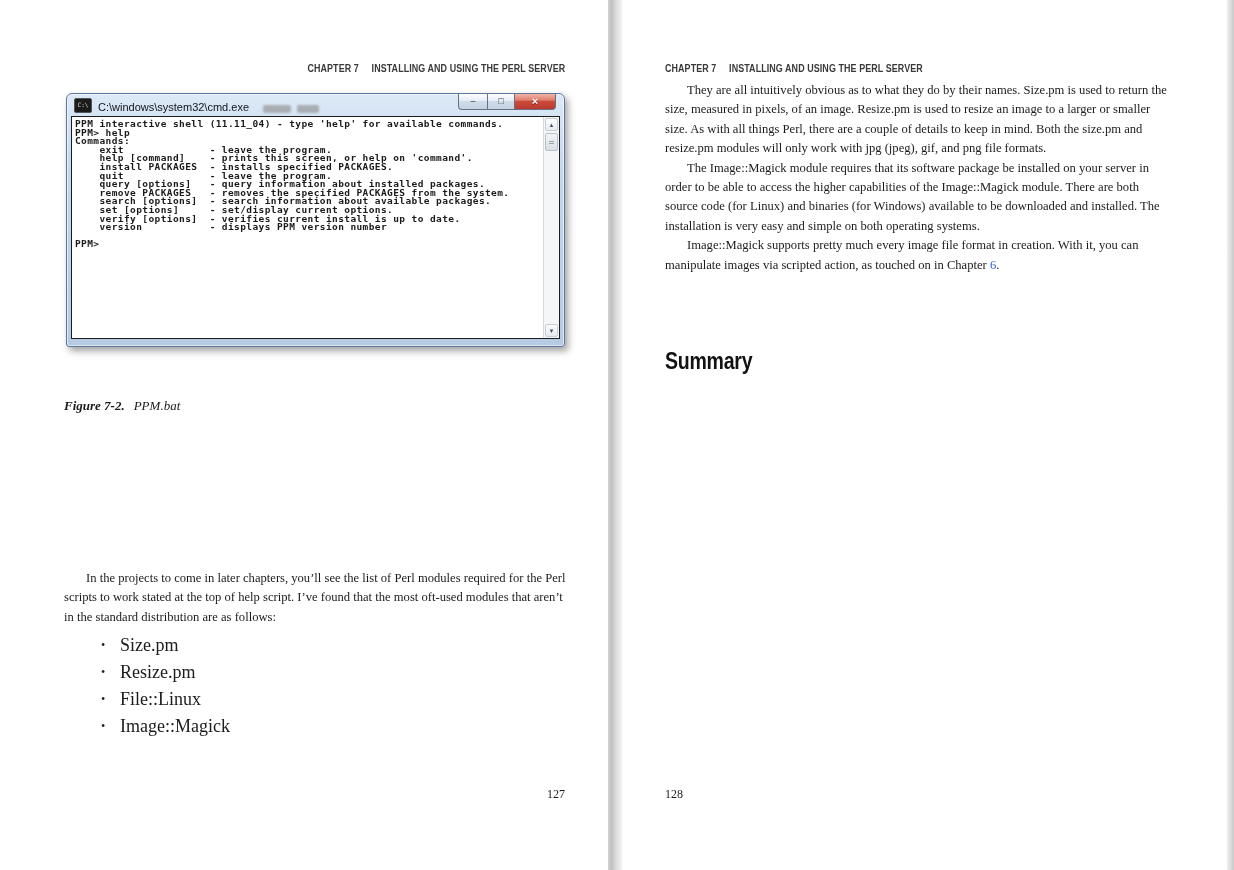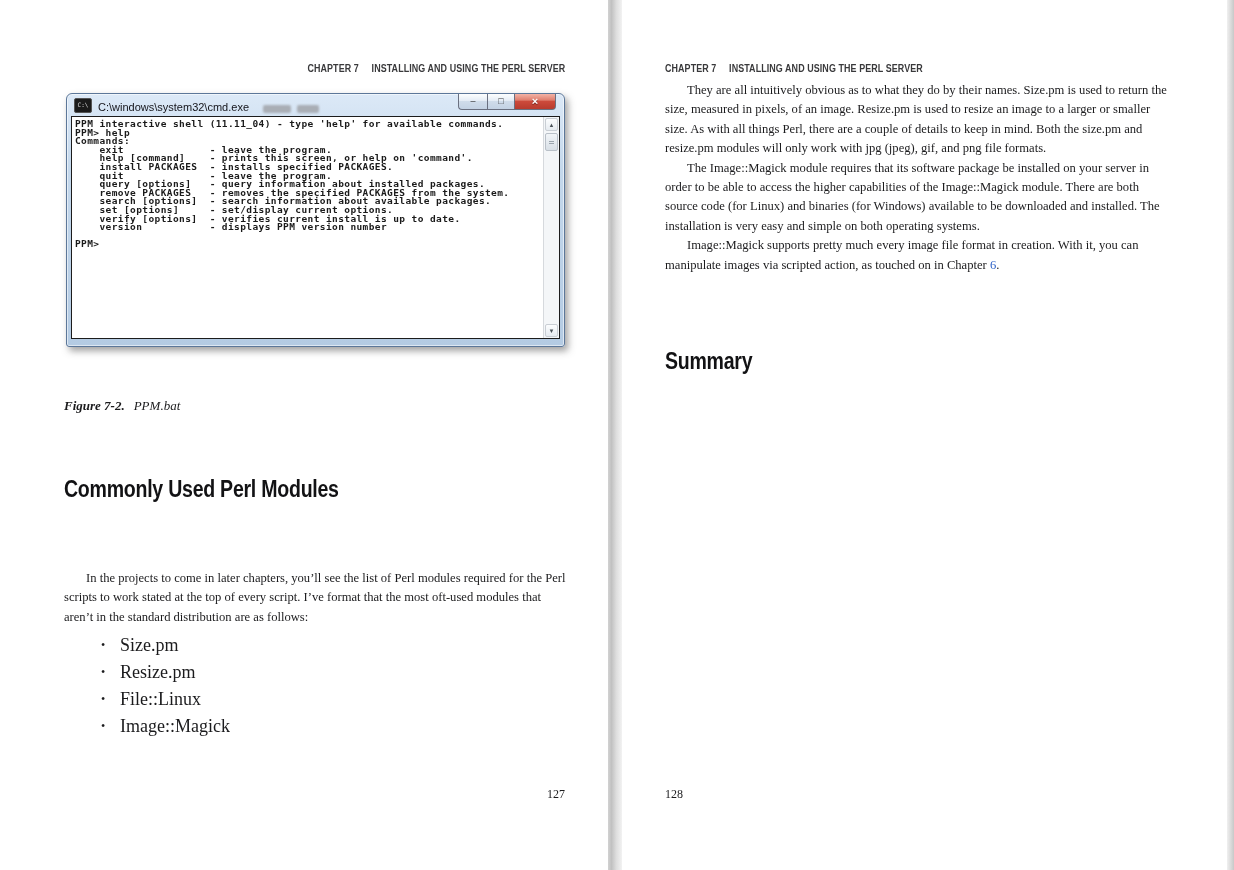--- a/index.html
+++ b/index.html
@@ -138,27 +138,24 @@
         <div class="sb-btn sb-down">▼</div>
       </div>
     </div>
   </div>
 
   <div class="figure-caption">
     <span class="fig-label">Figure 7-2.</span><span class="fig-title">PPM.bat</span>
   </div>
 
 
-  <div class="section-heading" style="left:64px;top:476px;">
-    <span class="condensed">Commonly Used Perl Modules</span>
-  </div>
 
 
   <div class="body-text" style="position:absolute;left:64px;top:569px;width:502px;">
-    <p class="indent">In the projects to come in later chapters, you’ll see the list of Perl modules required for the Perl scripts to work stated at the top of every script. I’ve format that the most oft-used modules that aren’t in the standard distribution are as follows:</p>
+    <p class="indent">In the projects to come in later chapters, you’ll see the list of Perl modules required for the Perl scripts to work stated at the top of help script. I’ve found that the most oft-used modules that aren’t in the standard distribution are as follows:</p>
   </div>
 
   <ul class="module-list">
     <li>Size.pm</li>
     <li>Resize.pm</li>
     <li>File::Linux</li>
     <li>Image::Magick</li>
   </ul>
 
   <div class="page-number" style="right:43px;">127</div>

